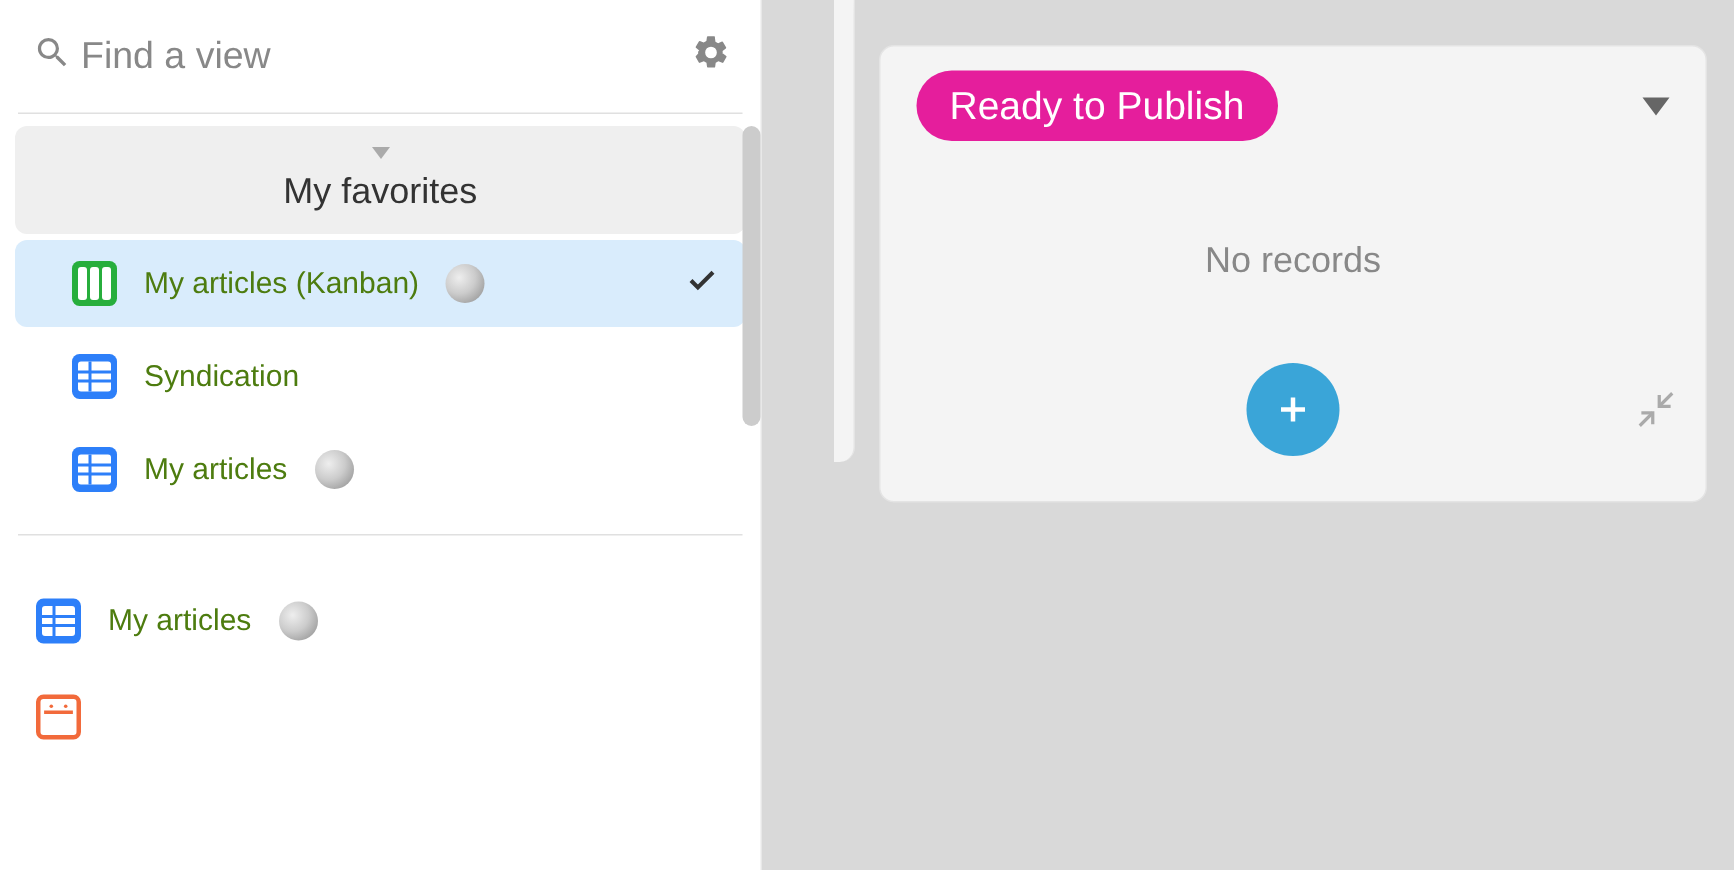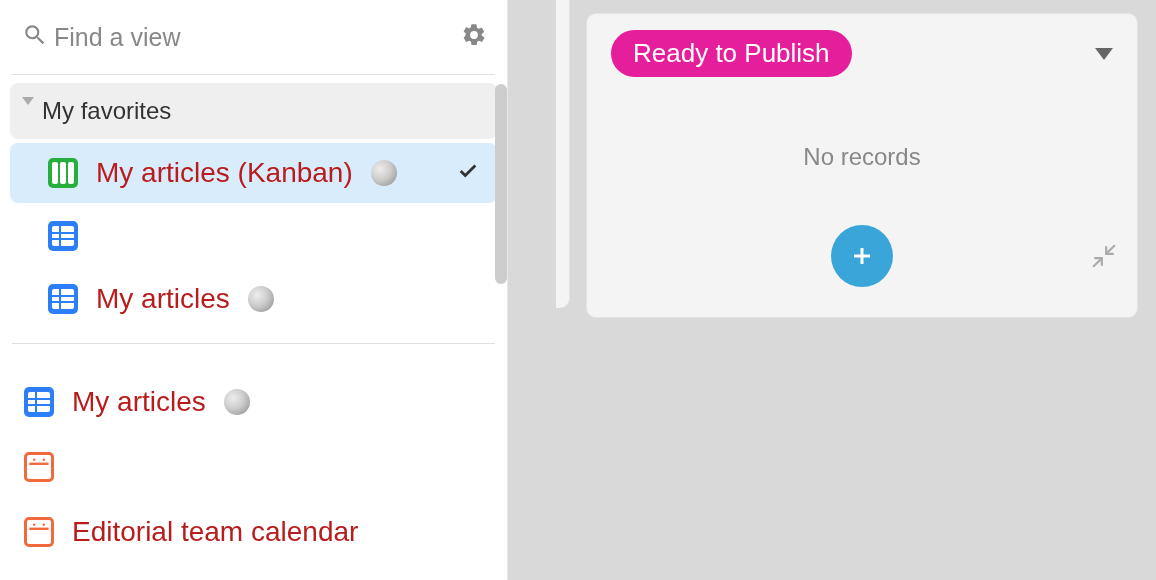--- a/index.html
+++ b/index.html
@@ -64,25 +64,27 @@
       background: #e0e0e0;
       margin: 0 12px 8px 12px;
     }
     .hr2 {
       height: 1px;
       background: #e0e0e0;
       margin: 14px 12px 28px 12px;
     }
     .section-header {
       display: flex;
+      align-items: center;
       background: #efefef;
       border-radius: 8px;
       margin: 0 10px;
       padding: 14px 12px;
       gap: 8px;
+      flex-direction: column;
     }
     .caret-down {
       width: 0;
       height: 0;
       border-left: 6px solid transparent;
       border-right: 6px solid transparent;
       border-top: 8px solid #aaa;
     }
     .section-title {
       font-size: 24px;
@@ -98,22 +100,22 @@
       margin: 4px 10px 0 10px;
     }
     .view-item.active {
       background: #d9ecfc;
     }
     .view-item.flat {
       padding-left: 14px;
       margin-top: 6px;
     }
     .view-label {
-      font-size: 28px;
-      color: #b91c1c;
+      font-size: 20px;
+      color: #4d7c0f;
       flex: 0 0 auto;
     }
     .kanban-icon {
       width: 30px;
       height: 30px;
       background: #27ae3c;
       border-radius: 5px;
       display: flex;
       align-items: center;
       justify-content: center;
@@ -162,21 +164,21 @@
       top: 0;
       width: 14px;
       height: 308px;
       background: #f4f4f4;
       border-right: 1px solid #e4e4e4;
       border-bottom-right-radius: 10px;
     }
     .kanban-col {
       position: absolute;
       left: 78px;
-      top: 13px;
+      top: 30px;
       width: 552px;
       background: #f4f4f4;
       border: 1px solid #e4e4e4;
       border-radius: 10px;
       padding: 16px 24px 30px 24px;
     }
     .col-head {
       display: flex;
       align-items: center;
     }
@@ -280,20 +282,21 @@
 
   <div class="view-item">
     <span class="grid-icon blue">
       <svg viewBox="0 0 30 30">
           <rect x="4" y="5" width="22" height="20" rx="2" fill="#fff"></rect>
           <line x1="4" y1="12" x2="26" y2="12" stroke="#2d7ff9" stroke-width="2"></line>
           <line x1="4" y1="18" x2="26" y2="18" stroke="#2d7ff9" stroke-width="2"></line>
           <line x1="12" y1="5" x2="12" y2="25" stroke="#2d7ff9" stroke-width="2"></line>
         </svg>
     </span>
+    <span class="view-label">Syndication</span>
   </div>
 
   <div class="view-item">
     <span class="grid-icon blue">
       <svg viewBox="0 0 30 30">
           <rect x="4" y="5" width="22" height="20" rx="2" fill="#fff"></rect>
           <line x1="4" y1="12" x2="26" y2="12" stroke="#2d7ff9" stroke-width="2"></line>
           <line x1="4" y1="18" x2="26" y2="18" stroke="#2d7ff9" stroke-width="2"></line>
           <line x1="12" y1="5" x2="12" y2="25" stroke="#2d7ff9" stroke-width="2"></line>
         </svg>
@@ -320,30 +323,20 @@
   <div class="view-item flat">
     <span class="grid-icon orange">
       <svg viewBox="0 0 30 30">
           <line x1="3" y1="11" x2="27" y2="11" stroke="#f26a3b" stroke-width="3"></line>
           <circle cx="9" cy="6" r="1.5" fill="#f26a3b"></circle>
           <circle cx="21" cy="6" r="1.5" fill="#f26a3b"></circle>
         </svg>
     </span>
   </div>
 
-  <div class="view-item flat">
-    <span class="grid-icon orange">
-      <svg viewBox="0 0 30 30">
-          <line x1="3" y1="11" x2="27" y2="11" stroke="#f26a3b" stroke-width="3"></line>
-          <circle cx="9" cy="6" r="1.5" fill="#f26a3b"></circle>
-          <circle cx="21" cy="6" r="1.5" fill="#f26a3b"></circle>
-        </svg>
-    </span>
-    <span class="view-label">Editorial team calendar</span>
-  </div>
 
   <div class="sidebar-scroll"></div>
 </div>
 
 <div class="main">
   <div class="prev-col-edge"></div>
 
   <div class="kanban-col">
     <div class="col-head">
       <span class="status-pill">Ready to Publish</span>

